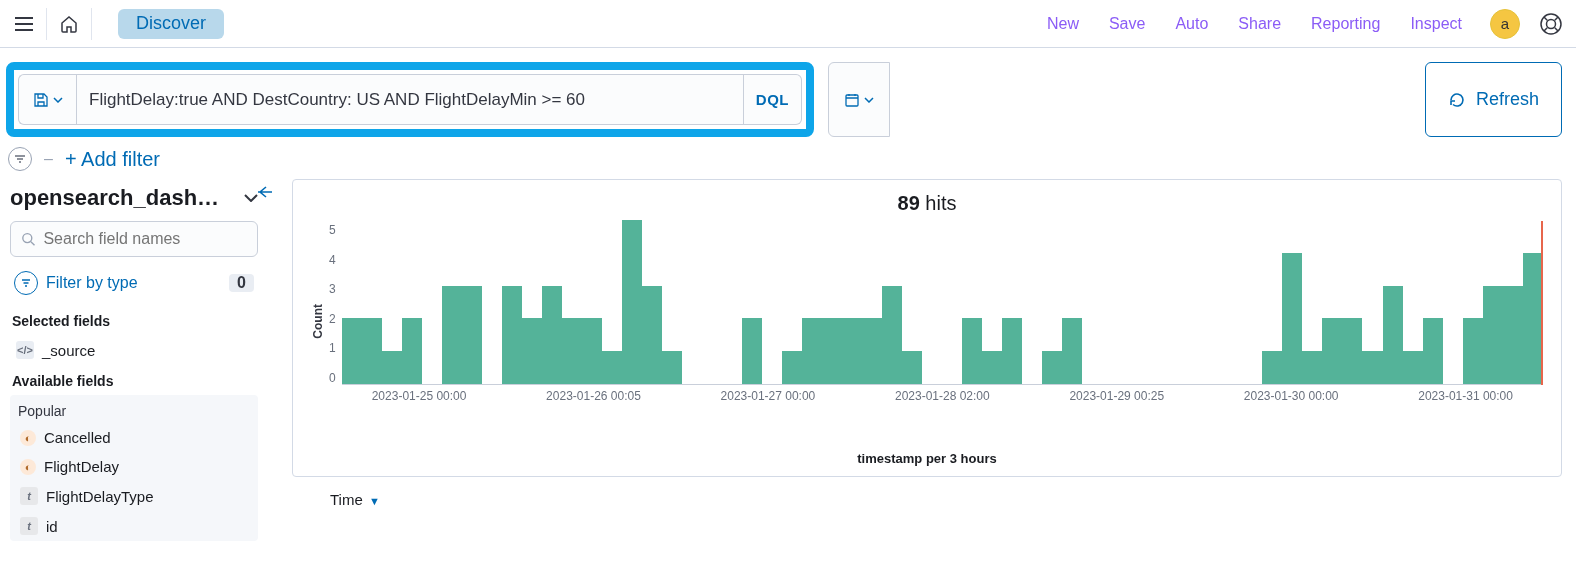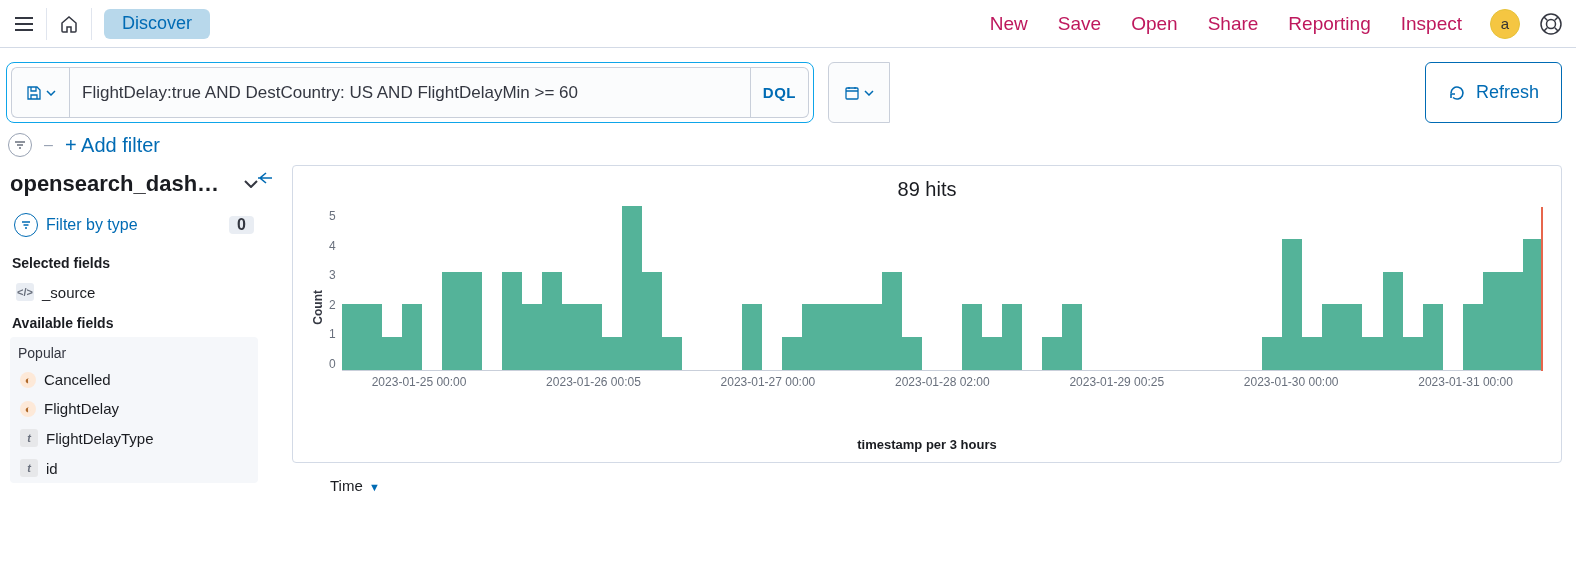--- a/index.html
+++ b/index.html
@@ -1,29 +1,29 @@
 <!DOCTYPE html>
 <html><head>
 <meta charset="utf-8">
 <style>
   * { box-sizing: border-box; margin: 0; padding: 0; }
   html, body { width: 1576px; height: 562px; font-family: -apple-system, BlinkMacSystemFont, "Segoe UI", Helvetica, Arial, sans-serif; color: #1a1c21; overflow: hidden; background:#fff; }
   
   .topnav { display:flex; align-items:center; height:48px; border-bottom:1px solid #d3dae6; padding:0 12px 0 4px; }
   .icon-btn { width:40px; height:40px; display:flex; align-items:center; justify-content:center; cursor:pointer; color:#343741; }
   .vdiv { width:1px; height:32px; background:#e0e5ee; margin:0 2px;}
-  .breadcrumb-pill { background:#b8d8eb; color:#006bb4; font-size:18px; font-weight:400; padding:4px 18px 5px; border-radius:6px; margin-left:10px; }
+  .breadcrumb-pill { background:#b8d8eb; color:#006bb4; font-size:18px; font-weight:400; padding:4px 18px 5px; border-radius:6px; margin-left:24px; }
   .tn-spacer { flex:1; }
   .tn-links { display:flex; gap:30px; align-items:center; }
-  .tn-link { color:#be185d; font-size:19px; text-decoration:none; cursor:pointer; }
+  .tn-link { color:#8b5cf6; font-size:16px; text-decoration:none; cursor:pointer; }
   .avatar { width:30px; height:30px; border-radius:50%; background:#f5c642; color:#333; display:flex; align-items:center; justify-content:center; font-size:15px; margin-left:28px; border:1px solid #e6c23a; }
   .help-ring { width:26px; height:26px; margin-left:18px; display:flex; align-items:center; justify-content:center; }
   
   .querybar-row { display:flex; align-items:stretch; gap:14px; padding:14px 14px 0 6px; }
-  .query-highlight { border:1px solid #0ea5e9; border-radius:8px; padding:4px; display:flex; width:808px; }
+  .query-highlight { border:8px solid #0ea5e9; border-radius:8px; padding:4px; display:flex; width:808px; }
   .saved-q { width:58px; border:1px solid #c9cfda; border-right:none; border-radius:6px 0 0 6px; background:#fbfcfd; display:flex; align-items:center; justify-content:center; gap:4px; color:#006bb4; }
   .query-input-wrap { flex:1; border:1px solid #c9cfda; background:#fbfcfd; display:flex; align-items:center; padding:0 12px; }
   .query-input { border:none; background:transparent; font-size:17px; width:100%; outline:none; color:#343741; }
   .dql-btn { border:1px solid #c9cfda; border-left:none; border-radius:0 6px 6px 0; background:#fbfcfd; color:#006bb4; font-weight:600; font-size:15px; padding:16px 12px; display:flex; align-items:center; letter-spacing:.5px; }
   .date-group { display:flex; flex:1; align-items:stretch; }
   .date-btn { border:1px solid #c9cfda; border-radius:6px 0 0 6px; background:#fbfcfd; display:flex; align-items:center; justify-content:center; gap:4px; color:#006bb4; width:62px; }
   .date-range { flex:1; border:1px solid #c9cfda; border-left:none; border-radius:0 6px 6px 0; background:#fbfcfd; display:flex; align-items:center; justify-content:space-between; padding:0 14px; font-size:16px; color:#343741; }
   .show-dates { color:#006bb4; font-size:16px; }
   .refresh-btn { margin-left:14px; border:1px solid #006bb4; border-radius:6px; color:#006bb4; background:#fff; display:flex; align-items:center; gap:10px; padding:0 22px; font-size:18px; font-weight:500; }
   
@@ -45,21 +45,21 @@
   .field-icon { width:18px; height:18px; border-radius:3px; display:flex; align-items:center; justify-content:center; font-size:11px; font-weight:700; }
   .fi-code { background:#e9edf3; color:#69707d; }
   .fi-bool { background:#fde9d8; color:#b06a2b; border-radius:50%; width:16px; height:16px; display:flex;align-items:center;justify-content:center; }
   .fi-str  { background:#e7e8ea; color:#69707d; font-style:italic; }
   .popular-box { background:#f5f7fa; border-radius:4px; padding:6px 4px 0; }
   .popular-label { font-size:14px; color:#343741; padding:2px 4px 4px; }
   
   .content { flex:1; padding:0 14px 0 24px; }
   .panel { border:1px solid #d3dae6; border-radius:4px; padding:12px 18px 0; }
   .hits { text-align:center; font-size:20px; margin-bottom:6px; }
-  .hits b { font-weight:400; }
+  .hits b { font-weight:700; }
   .sub-row { display:flex; align-items:center; justify-content:center; gap:14px; font-size:17px; color:#343741; margin-bottom:6px;}
   .interval { border:1px solid #c9cfda; border-radius:6px; background:#fbfcfd; padding:6px 34px 6px 12px; font-size:16px; position:relative; cursor:pointer; }
   .interval .chev { position:absolute; right:10px; top:50%; transform:translateY(-50%); color:#69707d;}
   
   .chart-wrap { display:flex; height:200px; }
   .yaxis-title { writing-mode:vertical-rl; transform:rotate(180deg); font-size:12px; font-weight:700; color:#343741; align-self:center; margin-right:4px;}
   .ylabels { display:flex; flex-direction:column; justify-content:space-between; height:164px; font-size:12px; color:#69707d; align-items:flex-end; padding-right:6px; padding-top:2px;}
   .plot { flex:1; position:relative; height:180px; }
   .plot-area { position:absolute; left:0; right:0; top:0; height:164px; border-bottom:1px solid #c9cfda; display:flex; align-items:flex-end; gap:0; }
   .bar { flex:1 1 0; background:#54b399; margin:0; }
@@ -86,21 +86,21 @@
     <svg width="20" height="20" viewBox="0 0 20 20">
         <path d="M3 9l7-6 7 6v8a1 1 0 0 1-1 1h-4v-5H8v5H4a1 1 0 0 1-1-1V9z" fill="none" stroke="#343741" stroke-width="1.5"></path>
       </svg>
   </div>
   <div class="vdiv"></div>
   <div class="breadcrumb-pill">Discover</div>
   <div class="tn-spacer"></div>
   <div class="tn-links">
     <a class="tn-link">New</a>
     <a class="tn-link">Save</a>
-    <a class="tn-link">Open</a>
+    <a class="tn-link">Auto</a>
     <a class="tn-link">Share</a>
     <a class="tn-link">Reporting</a>
     <a class="tn-link">Inspect</a>
   </div>
   <div class="avatar">a</div>
   <div class="help-ring">
     <svg width="24" height="24" viewBox="0 0 24 24">
       <circle cx="12" cy="12" r="10" fill="none" stroke="#343741" stroke-width="1.5"></circle>
       <circle cx="12" cy="12" r="4.5" fill="none" stroke="#343741" stroke-width="1.5"></circle>
       <path d="M5 5l3.2 3.2M19 5l-3.2 3.2M5 19l3.2-3.2M19 19l-3.2-3.2" stroke="#343741" stroke-width="1.5"></path>
@@ -160,20 +160,27 @@
     <div class="collapse-arrow">
       <svg width="20" height="14" viewBox="0 0 20 14">
           <path d="M12 2L6 7l6 5M4 7h14" fill="none" stroke="#006bb4" stroke-width="1.6"></path>
         </svg>
     </div>
     <div class="index-row">
       <span class="index-trunc">opensearch_dashbo…</span>
       <svg width="14" height="8" viewBox="0 0 14 8">
           <path d="M1 1l6 6 6-6" fill="none" stroke="#343741" stroke-width="2"></path>
         </svg>
+    </div>
+    <div class="field-search">
+      <svg width="16" height="16" viewBox="0 0 16 16">
+          <circle cx="7" cy="7" r="5" fill="none" stroke="#98a2b3" stroke-width="1.5"></circle>
+          <path d="M11 11l4 4" stroke="#98a2b3" stroke-width="1.5"></path>
+        </svg>
+      <input placeholder="Search field names" style="">
     </div>
     <div class="filter-type">
       <div class="filter-circle" style="border-color:#006bb4;color:#006bb4">
         <svg width="10" height="10" viewBox="0 0 10 10">
             <path d="M1 2h8M2.5 5h5M4 8h2" stroke="#006bb4" stroke-width="1.4"></path>
           </svg>
       </div>
       <span>Filter by type</span>
       <span class="count">0</span>
     </div>

